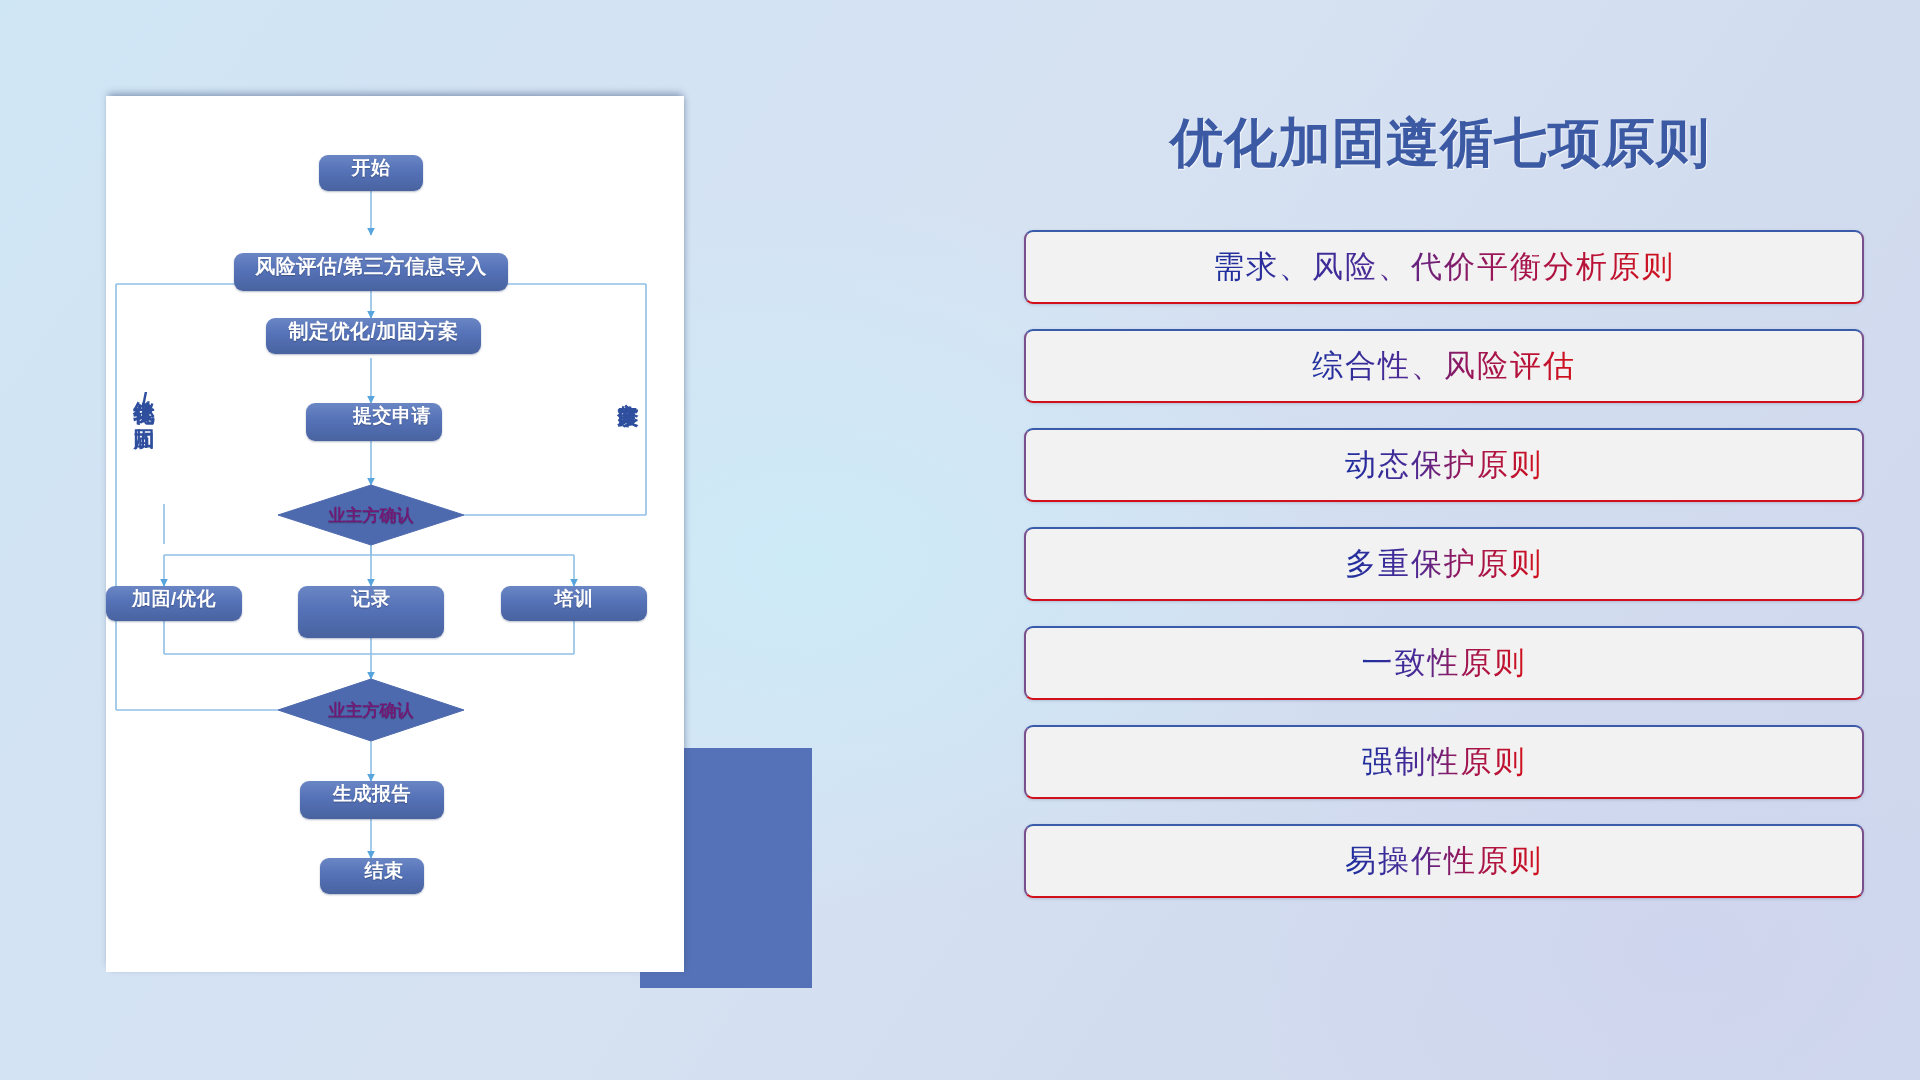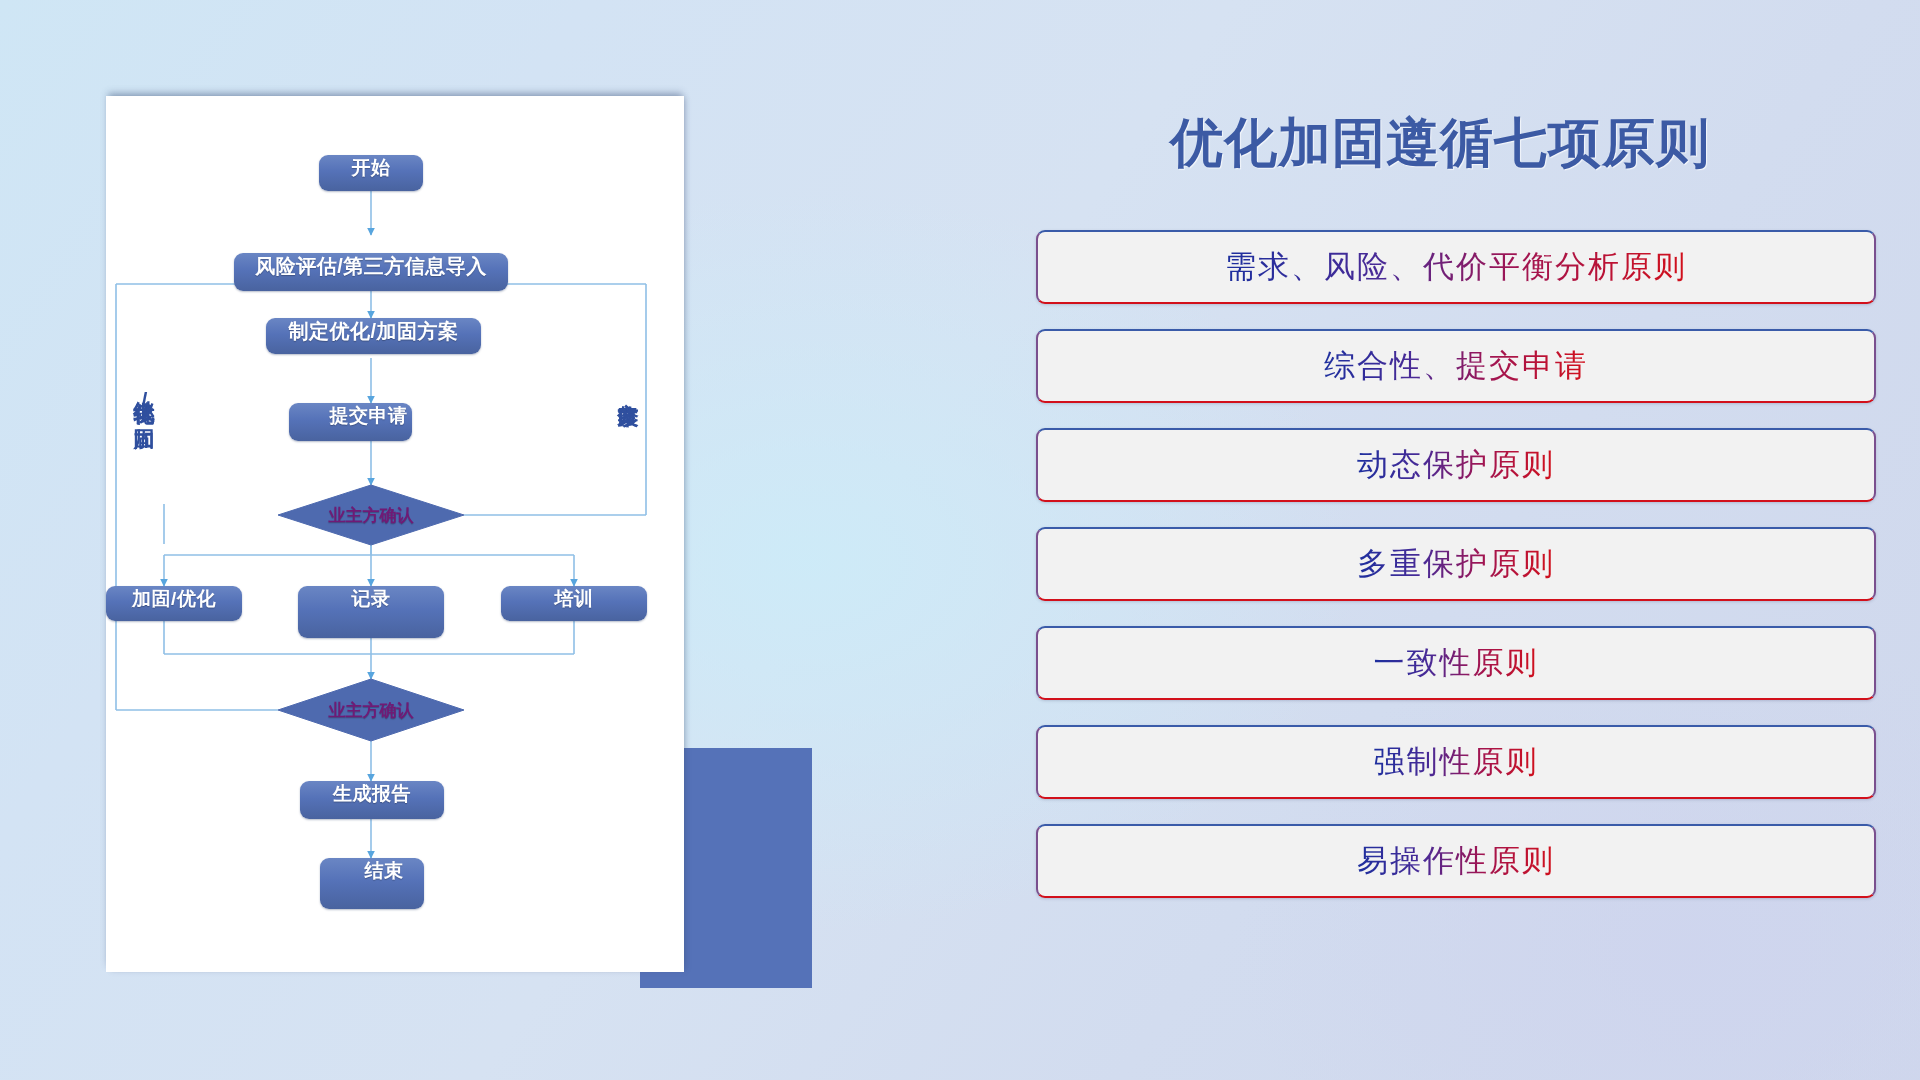--- a/index.html
+++ b/index.html
@@ -69,21 +69,21 @@
   #panel-title {
     position: absolute;
     left: 0; top: 108px; width: 840px;
     text-align: center;
     font-size: 53px;
     font-weight: bold;
     color: #3c5aa4;
     letter-spacing: 1px;
     text-shadow: 1px 1px 1px rgba(255,255,255,0.75);
   }
-  #principle-list { position: absolute; left: 16px; top: 230px; width: 840px; }
+  #principle-list { position: absolute; left: 4px; top: 230px; width: 840px; }
   .principle-item {
     position: relative;
     height: 74px;
     margin-bottom: 25px;
     border-radius: 9px;
     background: #f2f2f2;
     border-top: 2px solid #3a5ba9;
     border-left: 2px solid #7a4f8e;
     border-right: 2px solid #7a4f8e;
     border-bottom: 2px solid #d2101b;
@@ -166,21 +166,21 @@
     </div>
 
     <div class="node" style="left:128px; top:139px; width:274px; height:38px; font-size:20px;margin-top:18px;">
       <span>风险评估/第三方信息导入</span>
     </div>
 
     <div class="node" style="left:160px; top:222px; width:215px; height:36px; font-size:20px;">
       <span>制定优化/加固方案</span>
     </div>
 
-    <div class="node" style="left:183px; top:307px; width:123px; height:38px; font-size:19px;padding-left:36px;">
+    <div class="node" style="left:200px; top:307px; width:136px; height:38px; font-size:19px;padding-left:36px;">
       <span>提交申请</span>
     </div>
 
     <div class="diamond-label" style="left:172px; top:404px; width:186px; height:30px; font-size:17px;">
       <span>业主方确认</span>
     </div>
 
     <div class="node" style="left:0px; top:490px; width:136px; height:35px; font-size:19px;">
       <span>加固/优化</span>
     </div>
@@ -194,42 +194,42 @@
     </div>
 
     <div class="diamond-label" style="left:172px; top:599px; width:186px; height:30px; font-size:17px;">
       <span>业主方确认</span>
     </div>
 
     <div class="node" style="left:194px; top:685px; width:144px; height:38px; font-size:19px;">
       <span>生成报告</span>
     </div>
 
-    <div class="node" style="left:214px; top:762px; width:104px; height:51px; font-size:19px;padding-left:24px;">
+    <div class="node" style="left:214px; top:762px; width:104px; height:36px; font-size:19px;padding-left:24px;">
       <span>结束</span>
     </div>
 
     <div class="vlabel" style="left:24px; top:288px; font-size:21px;">继续优化/加固</div>
 
     <div class="vlabel" style="left:508px; top:290px; font-size:21px;">方案修改</div>
 
   </div>
 
   <div id="right-panel">
 
     <div id="panel-title">优化加固遵循七项原则</div>
 
     <div id="principle-list">
 
       <div class="principle-item">
         <span class="principle-text">需求、风险、代价平衡分析原则</span>
       </div>
 
       <div class="principle-item">
-        <span class="principle-text">综合性、提交申请</span>
+        <span class="principle-text">综合性、风险评估</span>
       </div>
 
       <div class="principle-item">
         <span class="principle-text">动态保护原则</span>
       </div>
 
       <div class="principle-item">
         <span class="principle-text">多重保护原则</span>
       </div>
 

